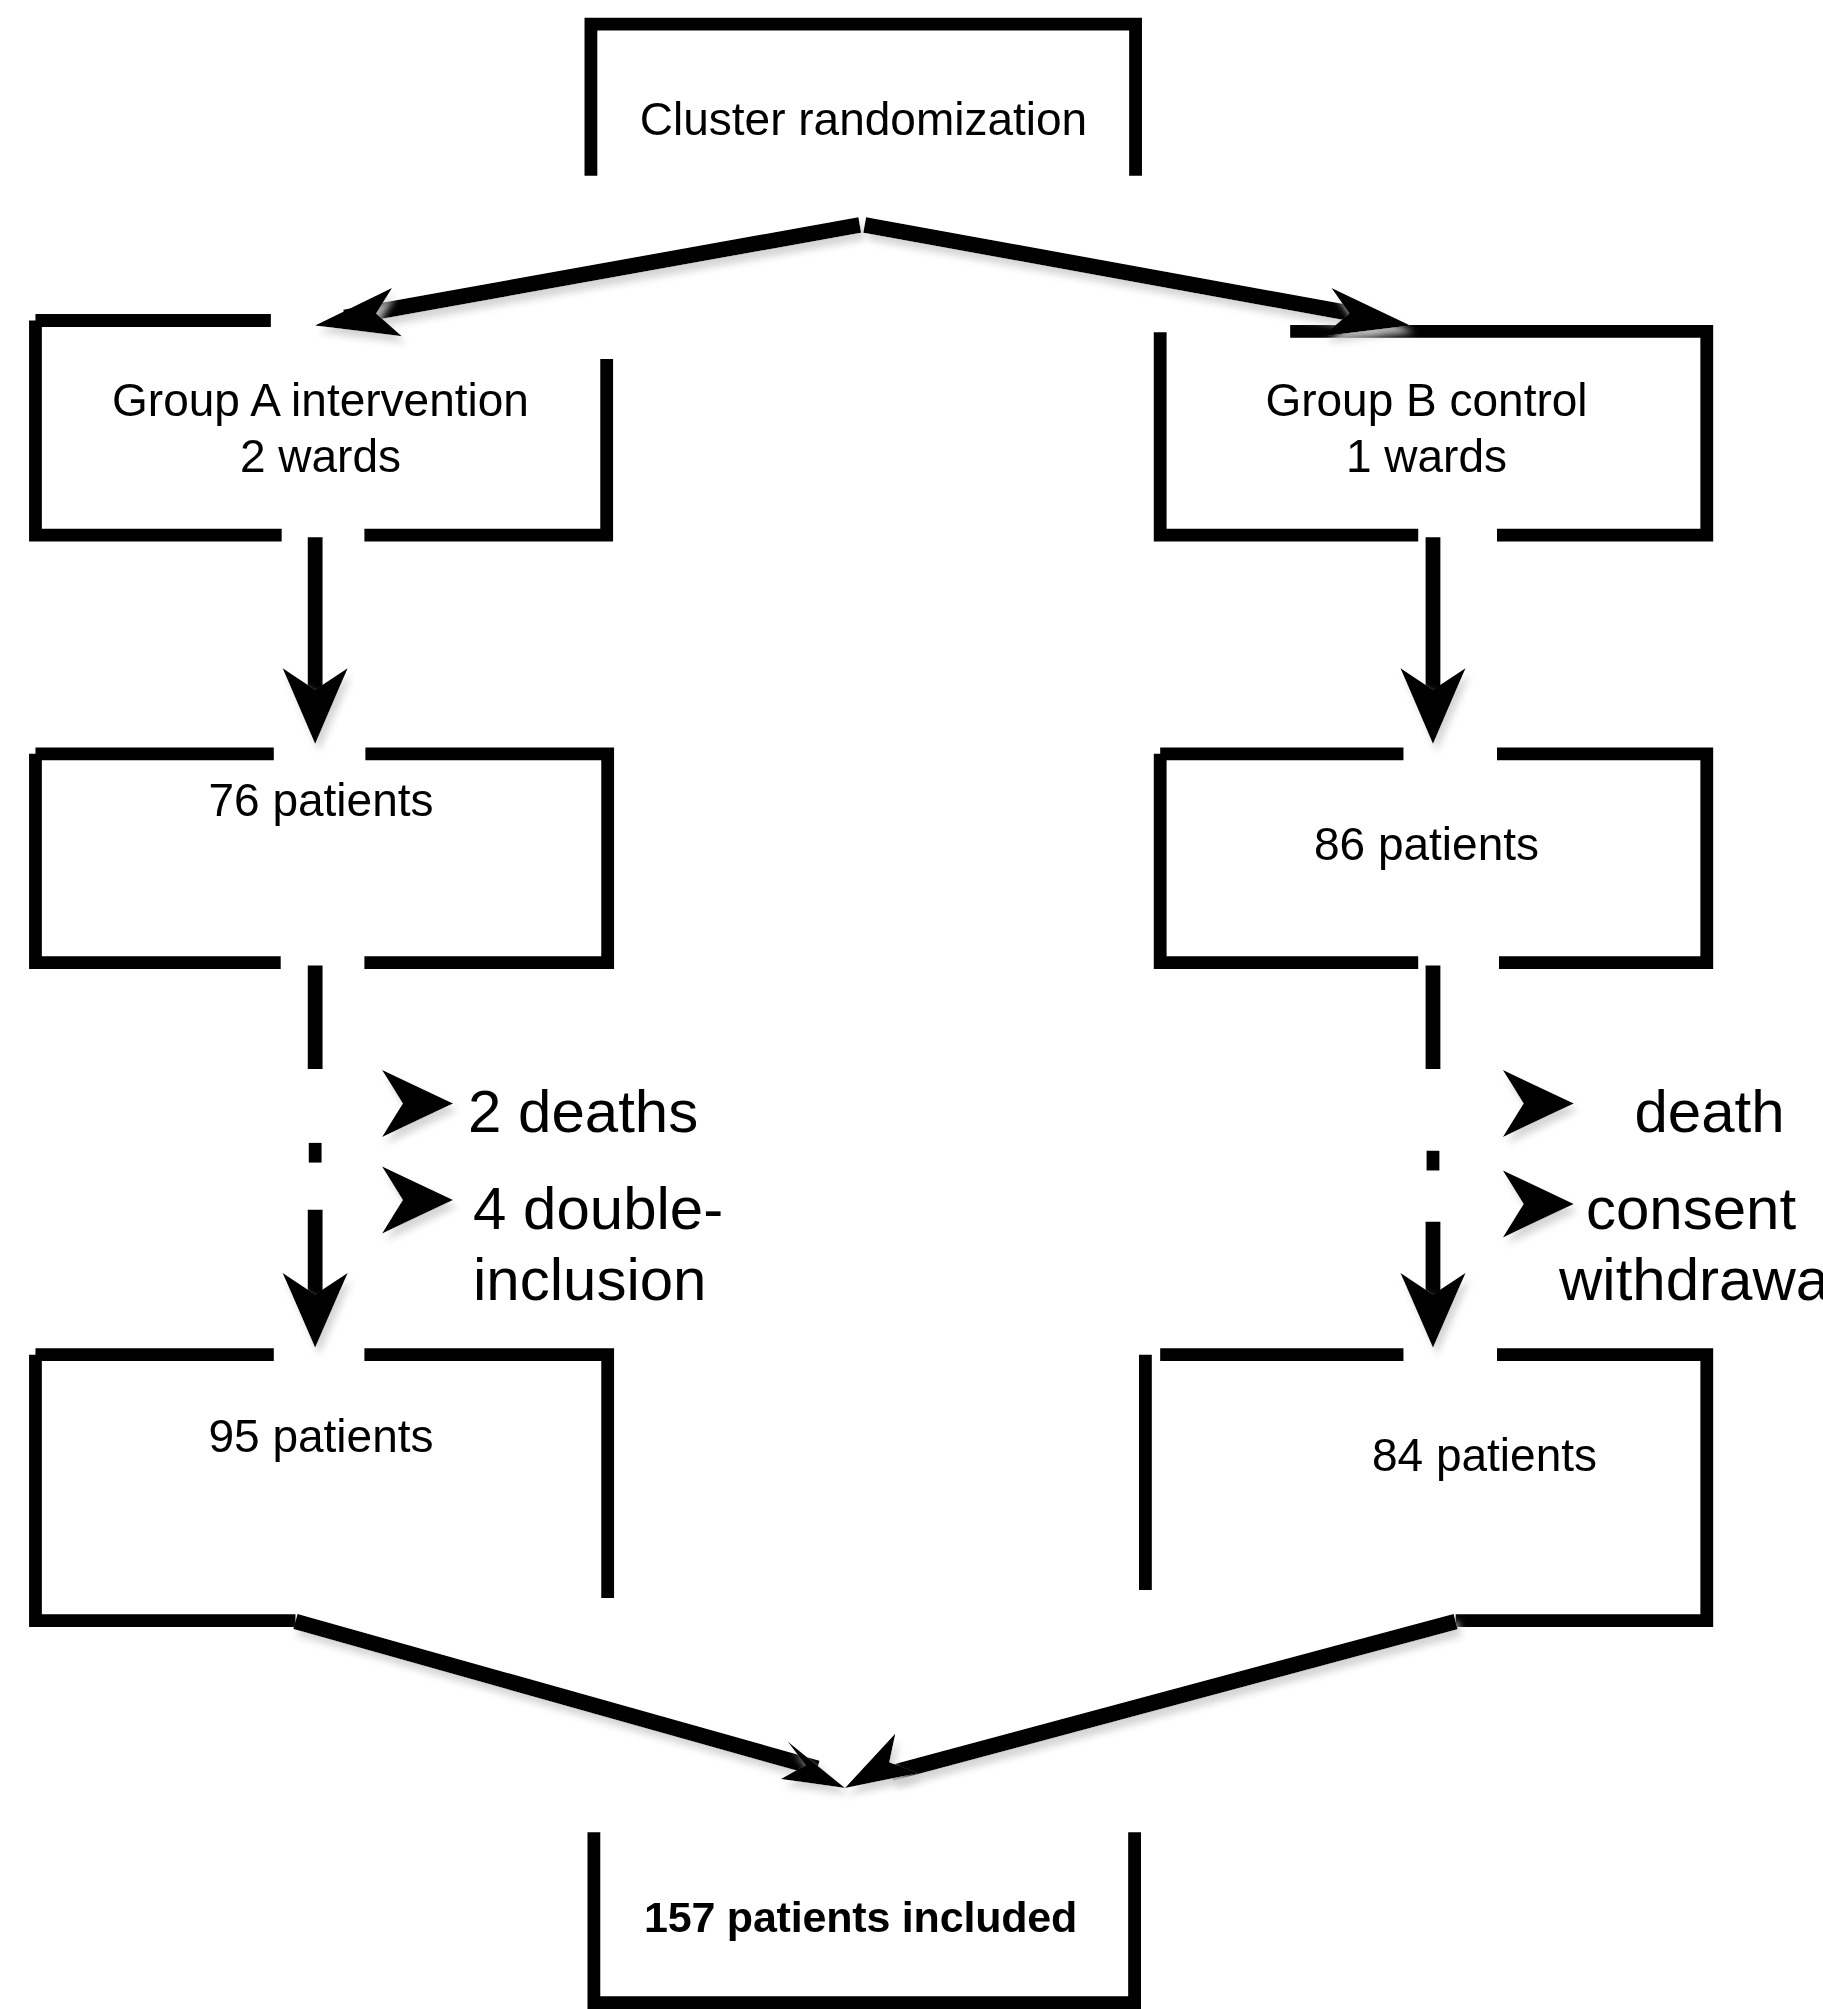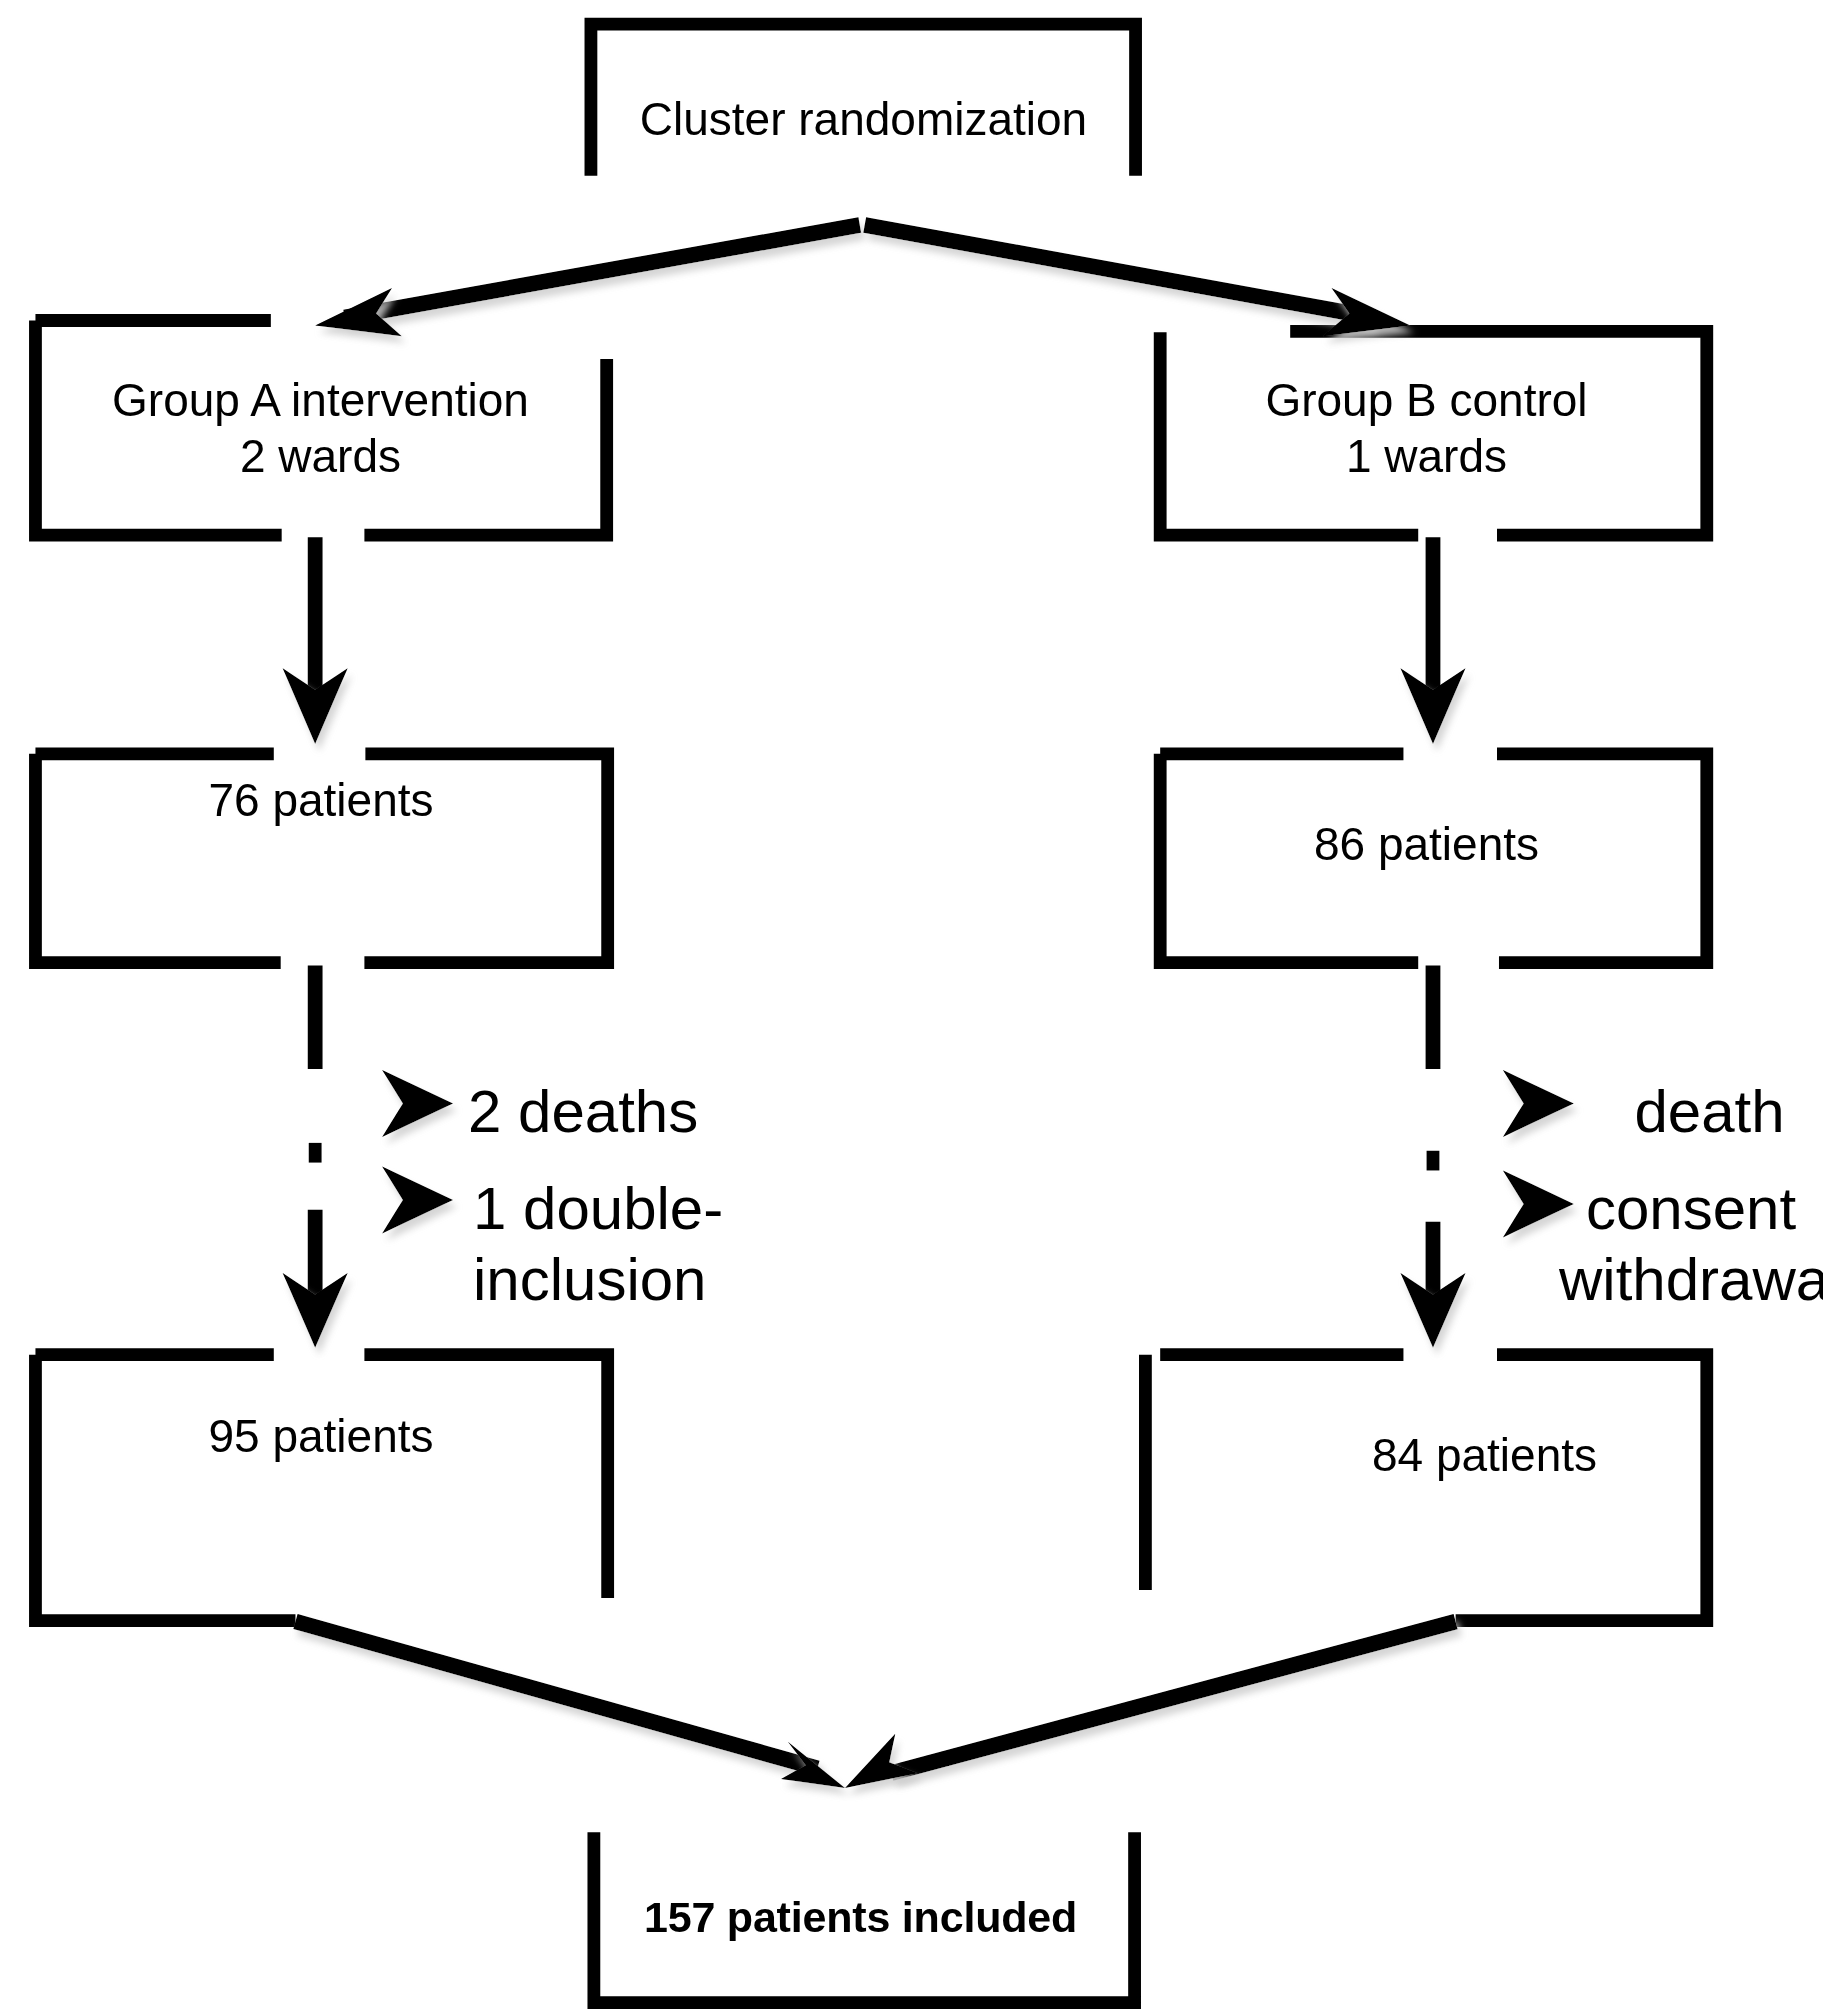--- a/index.html
+++ b/index.html
@@ -229,21 +229,21 @@
   <div class="node-label box-text" style="left:1146px; top:816px; width:561px;">86 patients</div>
 
   <div class="node-label box-text" style="left:35px; top:1408px; width:572px;">95 patients</div>
 
   <div class="node-label box-text" style="left:1204px; top:1427px; width:561px;">84 patients</div>
 
   <div class="node-label final-text" style="left:590px; top:1891px; width:541px;">157 patients included</div>
 
   <div class="annot-label left" style="left:468px; top:1077px; width:414px;">2 deaths</div>
 
-  <div class="annot-label left" style="left:473px; top:1174px; width:473px;">1 double-inclusion</div>
+  <div class="annot-label left" style="left:473px; top:1174px; width:473px;">4 double-inclusion</div>
 
   <div class="annot-label right" style="left:1596px; top:1077px; width:227px;">death</div>
 
   <div class="annot-label right" style="left:1559px; top:1174px; width:264px;">consent
 withdrawal</div>
 
   <div class="clip-mask" style="left:461px; top:1072px; width:6.9px; height:21.7px;"></div>
 
 </div>
 

